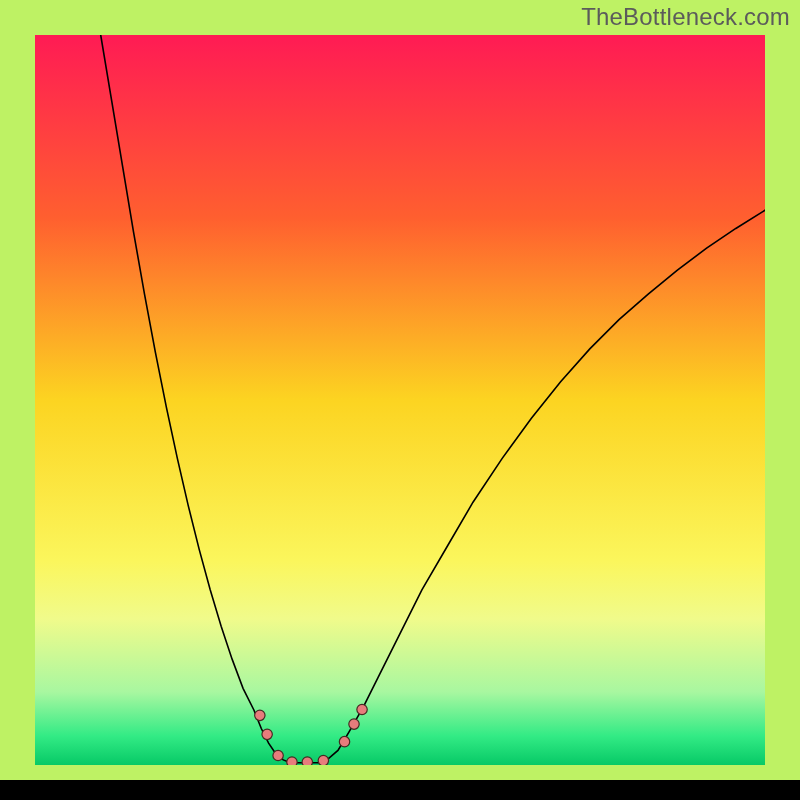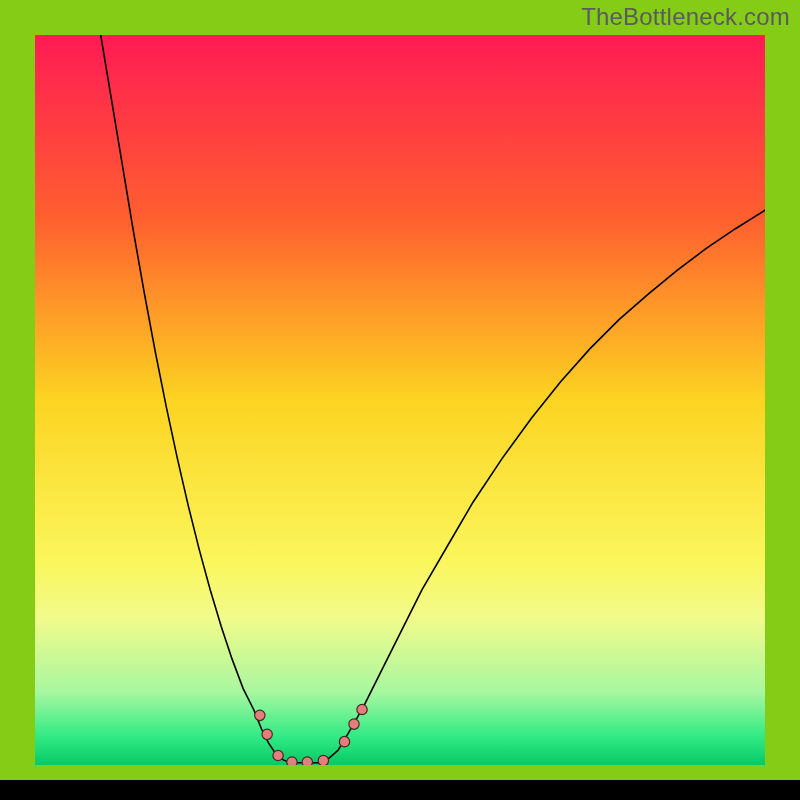--- a/index.html
+++ b/index.html
@@ -8,21 +8,21 @@
     width: 800px;
     height: 800px;
     overflow: hidden;
     background: #000;
     font-family: Arial, Helvetica, sans-serif;
   }
   .outer {
     position: relative;
     width: 800px;
     height: 780px;
-    background: #84cc16;
+    background: #bef264;
   }
   .watermark {
     position: absolute;
     top: 3px;
     right: 10px;
     color: #5b5b5b;
     font-size: 24px;
     font-weight: 500;
     letter-spacing: 0.2px;
     z-index: 10;

